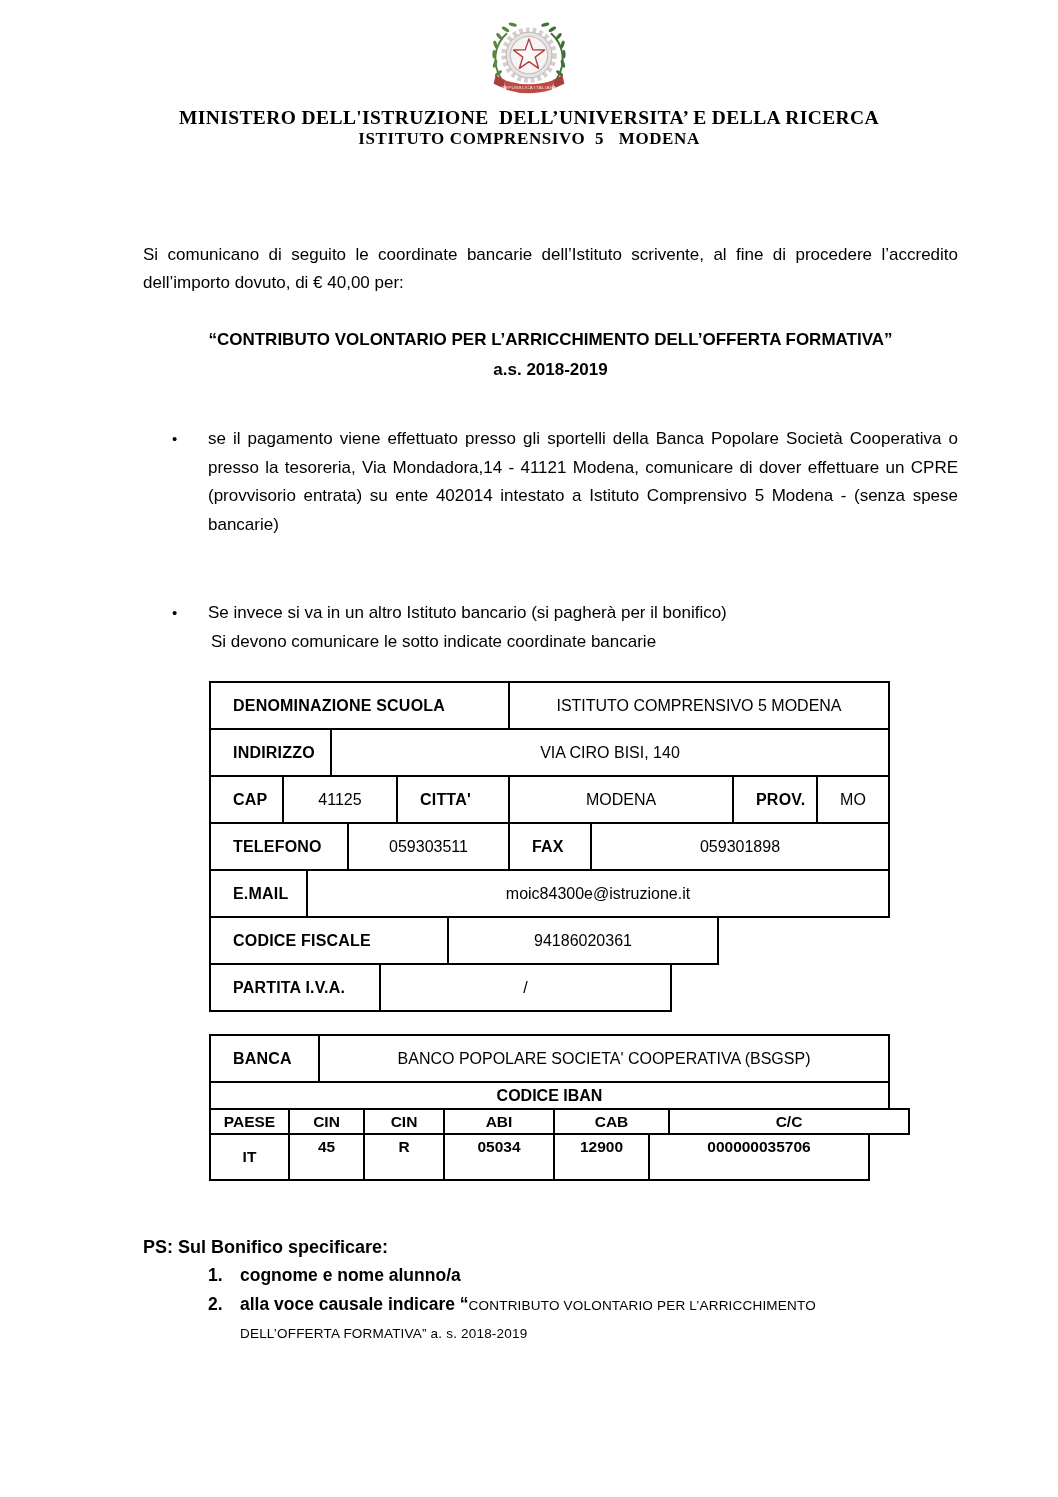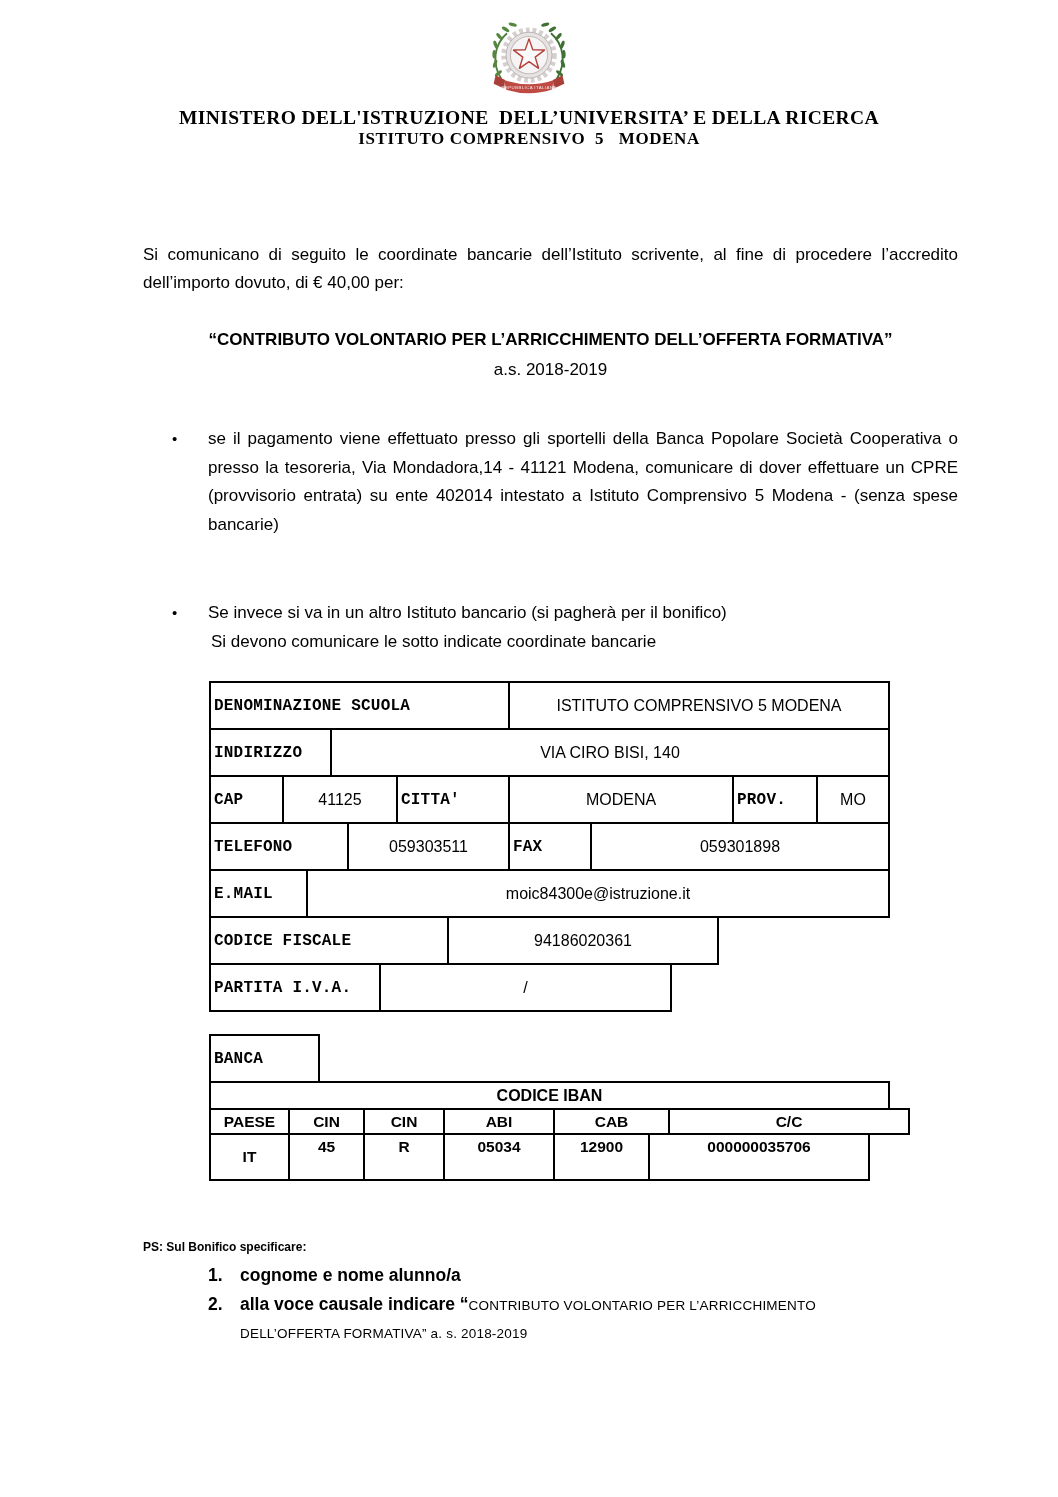--- a/index.html
+++ b/index.html
@@ -41,21 +41,21 @@
   .title1 {
     margin: 30px 100px 0 143px;
     text-align: center;
     font-weight: bold;
     font-size: 17px;
     line-height: 26px;
   }
   .title2 {
     margin: 4px 100px 0 143px;
     text-align: center;
-    font-weight: normal;
+    font-weight: bold;
     font-size: 17px;
     line-height: 26px;
   }
   .bullet {
     display: flex;
     margin-left: 172px;
     margin-right: 100px;
     font-size: 17px;
     line-height: 28.5px;
   }
@@ -78,31 +78,31 @@
   .tcell {
     box-sizing: border-box;
     border: 2px solid #000000;
     height: 49px;
     display: flex;
     align-items: center;
     font-size: 16px;
     background: #ffffff;
   }
   .tcell + .tcell { margin-left: -2px; }
-  .lab { font-weight: bold; padding-left: 3px; justify-content: flex-start; letter-spacing: 0.2px; font-family: Liberation Mono, monospace; }
+  .lab { font-weight: bold; padding-left: 22px; justify-content: flex-start; letter-spacing: 0.2px; }
   .val { justify-content: center; text-align: center; }
   .iban-head { height: 29px; font-weight: bold; justify-content: center; }
   .col-head { height: 27px; font-weight: bold; justify-content: center; font-size: 15.5px; }
   .data-cell { height: 48px; font-weight: bold; justify-content: center; align-items: flex-start; padding-top: 3px; font-size: 15.5px; }
   .data-cell.centered { align-items: center; padding-top: 0; }
   
   .ps-title {
     margin: 54px 100px 0 143px;
     font-weight: bold;
-    font-size: 12px;
+    font-size: 18px;
     line-height: 24px;
   }
   .ps-item {
     display: flex;
     margin-left: 208px;
     margin-right: 100px;
     font-size: 17.5px;
     line-height: 26px;
     margin-top: 3px;
   }
@@ -210,20 +210,21 @@
     </div>
     <div class="trow">
       <div class="tcell lab" style="width:172px">PARTITA I.V.A.</div>
       <div class="tcell val" style="width:293px">/</div>
     </div>
   </div>
 
   <div class="dtable t2">
     <div class="trow">
       <div class="tcell lab" style="width:111px">BANCA</div>
+      <div class="tcell val" style="width:572px">BANCO POPOLARE SOCIETA' COOPERATIVA (BSGSP)</div>
     </div>
     <div class="trow">
       <div class="tcell iban-head" style="width:681px">CODICE IBAN</div>
     </div>
     <div class="trow">
       <div class="tcell col-head" style="width:81px">PAESE</div>
       <div class="tcell col-head" style="width:77px">CIN</div>
       <div class="tcell col-head" style="width:82px">CIN</div>
       <div class="tcell col-head" style="width:112px">ABI</div>
       <div class="tcell col-head" style="width:117px">CAB</div>

